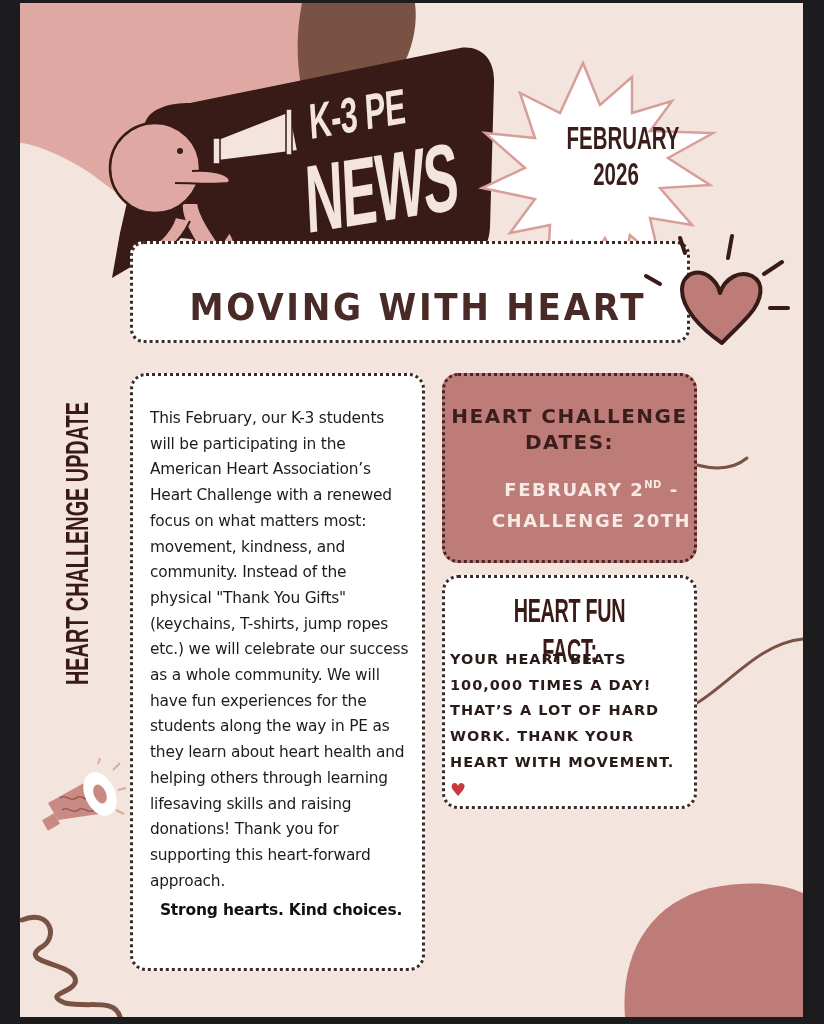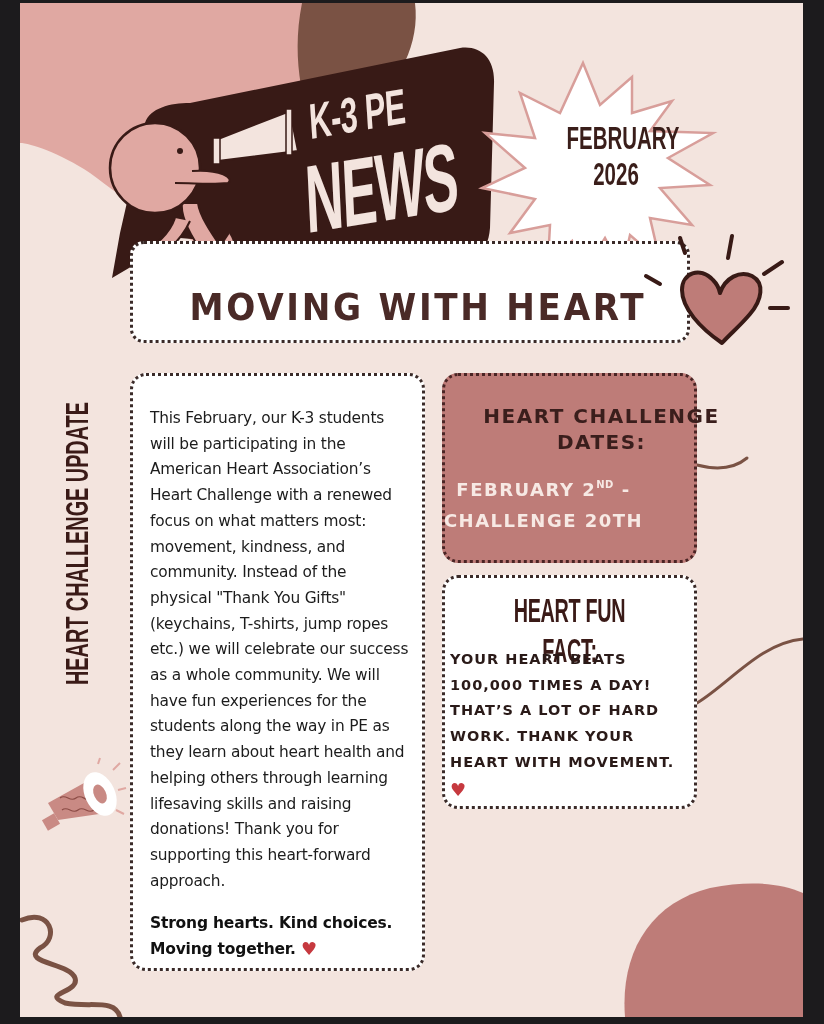--- a/index.html
+++ b/index.html
@@ -56,46 +56,46 @@
     background: #fff; border: 3px dotted #3a2a28; border-radius: 16px;
     box-sizing: border-box;
   }
   .body-text {
     position: absolute; left: 130px; top: 403px; width: 262px;
     color: #1c1c1c; font-size: 15.4px; line-height: 25.7px;
     font-family: "DejaVu Sans", sans-serif; letter-spacing: -0.2px;
   }
   .body-text p { margin: 0; }
   .body-closing {
-    margin-top: 16px; font-weight: 700; color: #111;
+    margin-top: 3px; font-weight: 700; text-align: center; color: #111;
     font-size: 15.5px; line-height: 26px;
   }
 
   .vertical-title {
     position: absolute; left: 57px; top: 589px; width: 300px; height: 40px;
     transform: translate(-150px, -20px) rotate(-90deg) scaleX(0.62);
     color: #3a1a17; font-size: 32px; line-height: 40px; text-align: center;
     white-space: nowrap;
   }
 
   .dates-card {
     position: absolute; left: 422px; top: 370px; width: 255px; height: 190px;
     background: #be7c78; border: 3px dotted #4a2424; border-radius: 16px;
     box-sizing: border-box;
   }
   .dates-head {
     position: absolute; left: 422px; top: 400px; width: 255px; text-align: center;
     color: #3a1e1c; font-weight: 700; font-size: 20px; line-height: 26px;
     letter-spacing: 1.5px;
-    padding-left: 32px;
   }
   .dates-range {
     position: absolute; left: 422px; top: 466px; width: 203px; text-align: center;
     color: #f7e9e4; font-weight: 700; font-size: 18px; line-height: 31px;
     letter-spacing: 1.5px;
+    padding-left: 48px;
   }
   .dates-range sup { font-size: 10px; vertical-align: 8px; letter-spacing: 0.5px; }
 
   .fact-card {
     position: absolute; left: 422px; top: 572px; width: 255px; height: 234px;
     background: #fff; border: 3px dotted #3a2a28; border-radius: 16px;
     box-sizing: border-box;
   }
   .fact-head {
     position: absolute; left: 422px; top: 588px; width: 255px; text-align: center;
@@ -176,21 +176,20 @@
     <line x1="75" y1="12" x2="82" y2="5" stroke="#e0a8a2" stroke-width="2"></line>
     <line x1="80" y1="32" x2="88" y2="30" stroke="#e0a8a2" stroke-width="2"></line>
     <line x1="78" y1="52" x2="86" y2="56" stroke="#e0a8a2" stroke-width="2"></line>
   </svg>
 
   <div class="body-card"></div>
   <div class="body-text">
     <p>This February, our K-3 students will be participating in the American Heart Association’s Heart Challenge with a renewed focus on what matters most: movement, kindness, and community. Instead of the physical "Thank You Gifts" (keychains, T-shirts, jump ropes etc.) we will celebrate our success as a whole community. We will have fun experiences for the students along the way in PE as they learn about heart health and helping others through learning lifesaving skills and raising donations! Thank you for supporting this heart-forward approach.</p>
     <div class="body-closing">
       <div>Strong hearts. Kind choices.</div>
-      <div><span>Moving together.</span> <span class="red-heart">♥</span></div>
     </div>
   </div>
 
   <div class="dates-card"></div>
   <div class="dates-head">HEART CHALLENGE DATES:</div>
   <div class="dates-range">
     <div><span>FEBRUARY 2</span><sup>ND</sup><span> -</span></div>
     <div>CHALLENGE 20TH</div>
   </div>
 

